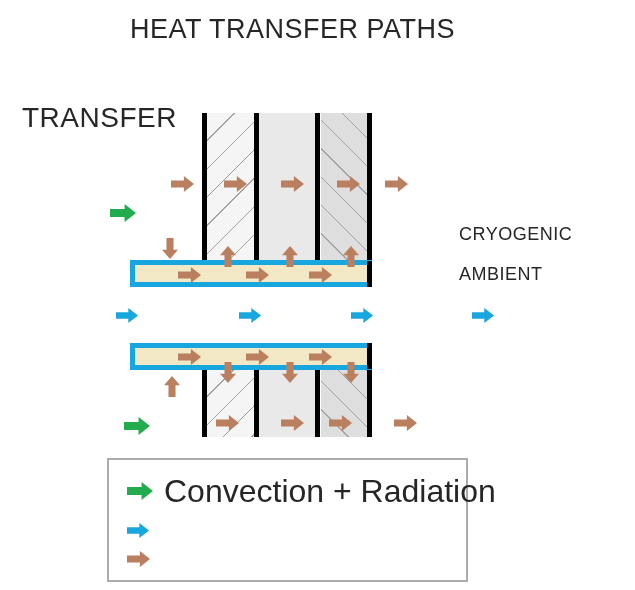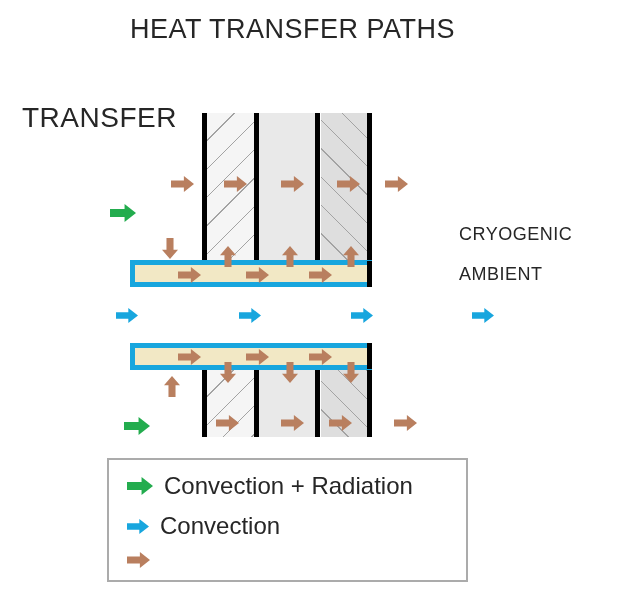--- a/index.html
+++ b/index.html
@@ -43,21 +43,21 @@
 
   .arrow{position:absolute;line-height:0;}
   .arrow svg{display:block;}
 
   
   .legend{left:107px;top:458px;width:361px;height:124px;border:2px solid var(--legend-border);
           box-sizing:border-box;display:flex;flex-direction:column;justify-content:space-around;
           padding:6px 6px 6px 18px;background:#ffffff;}
   .legend-row{display:flex;align-items:center;gap:11px;}
   .legend-row .glyph{line-height:0;flex:0 0 auto;}
-  .legend-row .lbl{font-size:24px;white-space:nowrap;}
+  .legend-row .lbl{font-size:32px;white-space:nowrap;}
 </style>
 </head>
 <body>
 
 <div class="abs title">HEAT TRANSFER PATHS</div>
 <div class="abs ambient">TRANSFER</div>
 <div class="abs cryo">
   <div>CRYOGENIC</div>
   <div>AMBIENT</div>
 </div>
@@ -239,20 +239,19 @@
   <div class="legend-row">
     <span class="glyph"><svg width="26" height="18">
           <polygon points="0,5.040000000000001 14.560000000000002,5.040000000000001 14.560000000000002,0 26,9 14.560000000000002,18 14.560000000000002,12.959999999999999 0,12.959999999999999" fill="#23AC4E"></polygon>
         </svg></span>
     <span class="lbl">Convection + Radiation</span>
   </div>
   <div class="legend-row">
     <span class="glyph"><svg width="22" height="15">
           <polygon points="0,4.2 12.32,4.2 12.32,0 22,7.5 12.32,15 12.32,10.799999999999999 0,10.799999999999999" fill="#18A6DE"></polygon>
         </svg></span>
-    <span class="lbl">Convection</span>
   </div>
   <div class="legend-row">
     <span class="glyph"><svg width="23" height="16">
           <polygon points="0,4.48 12.88,4.48 12.88,0 23,8 12.88,16 12.88,11.52 0,11.52" fill="#B97F5F"></polygon>
         </svg></span>
   </div>
 </div>
 
 </body></html>

